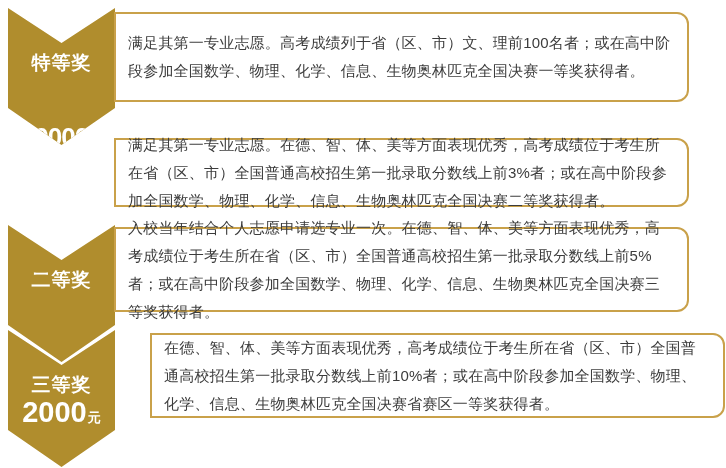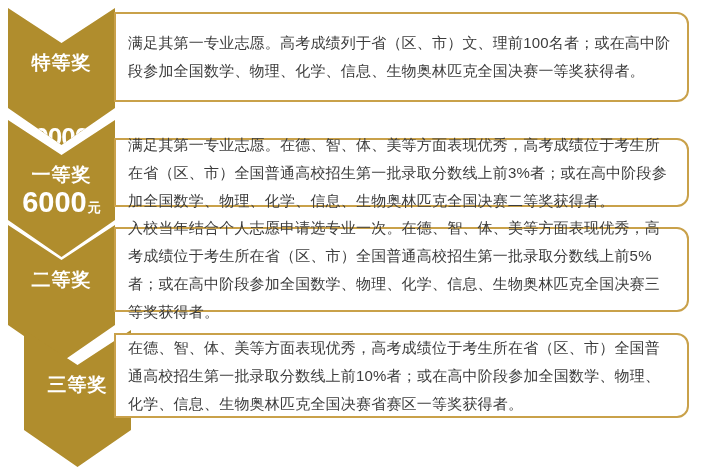--- a/index.html
+++ b/index.html
@@ -28,21 +28,21 @@
     align-items: center;
     justify-content: flex-start;
     padding-top: 44px;
     box-sizing: border-box;
     color: #ffffff;
     text-align: center;
   }
   .c1 { top: 8px; gap: 48px; }
   .c2 { top: 120px; }
   .c3 { top: 225px; align-items: center; }
-  .c4 { top: 330px; margin-left: 16px; }
+  .c4 { top: 330px; }
   .tier-name {
     font-size: 19px;
     font-weight: 700;
     line-height: 1.15;
     letter-spacing: 1px;
   }
   .tier-amount {
     font-size: 29px;
     font-weight: 700;
     line-height: 1.1;
@@ -65,21 +65,21 @@
     border: 2px solid #c9a14a;
     border-radius: 0 12px 12px 0;
     display: flex;
     align-items: center;
     padding: 4px 15px 4px 12px;
     background: #ffffff;
   }
   .b1 { top: 12px;  height: 90px; }
   .b2 { top: 122px; height: 69px; margin-top: 16px; }
   .b3 { top: 227px; height: 85px; }
-  .b4 { top: 333px; height: 85px; }
+  .b4 { top: 333px; height: 85px; margin-left: 36px; }
   .box p {
     margin: 0;
     font-size: 15px;
     line-height: 28px;
     color: #3c3c3c;
     letter-spacing: 0.2px;
   }
 </style>
 </head>
 <body>
@@ -87,35 +87,32 @@
 <div class="stage">
 
   <div class="chevron c1">
     <span class="tier-name">特等奖</span>
     <span class="tier-amount"><span>10000</span><span class="unit">元</span></span>
   </div>
   <div class="box b1">
     <p>满足其第一专业志愿。高考成绩列于省（区、市）文、理前100名者；或在高中阶段参加全国数学、物理、化学、信息、生物奥林匹克全国决赛一等奖获得者。</p>
   </div>
 
-  <div class="chevron c2">
-    <span class="tier-name">一等奖</span>
-    <span class="tier-amount"><span>6000</span><span class="unit">元</span></span>
-  </div>
   <div class="box b2">
     <p>满足其第一专业志愿。在德、智、体、美等方面表现优秀，高考成绩位于考生所在省（区、市）全国普通高校招生第一批录取分数线上前3%者；或在高中阶段参加全国数学、物理、化学、信息、生物奥林匹克全国决赛二等奖获得者。</p>
   </div>
 
   <div class="chevron c3">
     <span class="tier-name">二等奖</span>
   </div>
   <div class="box b3">
     <p>入校当年结合个人志愿申请选专业一次。在德、智、体、美等方面表现优秀，高考成绩位于考生所在省（区、市）全国普通高校招生第一批录取分数线上前5%者；或在高中阶段参加全国数学、物理、化学、信息、生物奥林匹克全国决赛三等奖获得者。</p>
   </div>
 
   <div class="chevron c4">
     <span class="tier-name">三等奖</span>
+    <span class="tier-amount"><span>2000</span><span class="unit">元</span></span>
   </div>
   <div class="box b4">
     <p>在德、智、体、美等方面表现优秀，高考成绩位于考生所在省（区、市）全国普通高校招生第一批录取分数线上前10%者；或在高中阶段参加全国数学、物理、化学、信息、生物奥林匹克全国决赛省赛区一等奖获得者。</p>
   </div>
 
 </div>
 
 </body></html>

